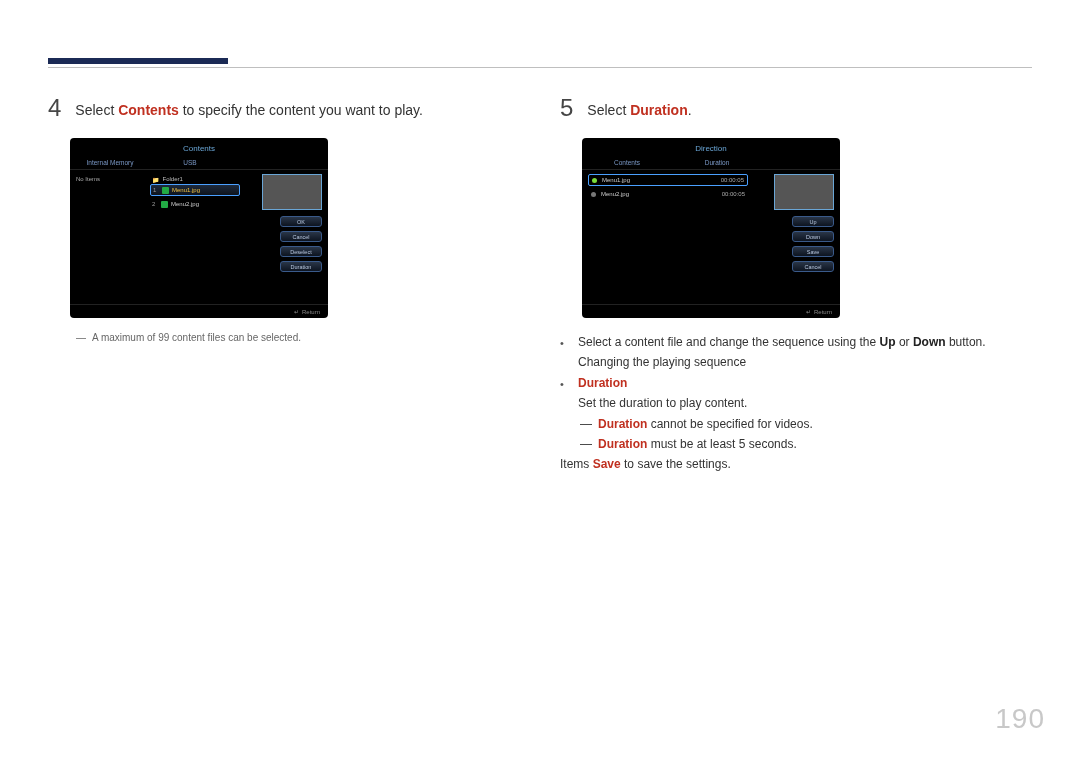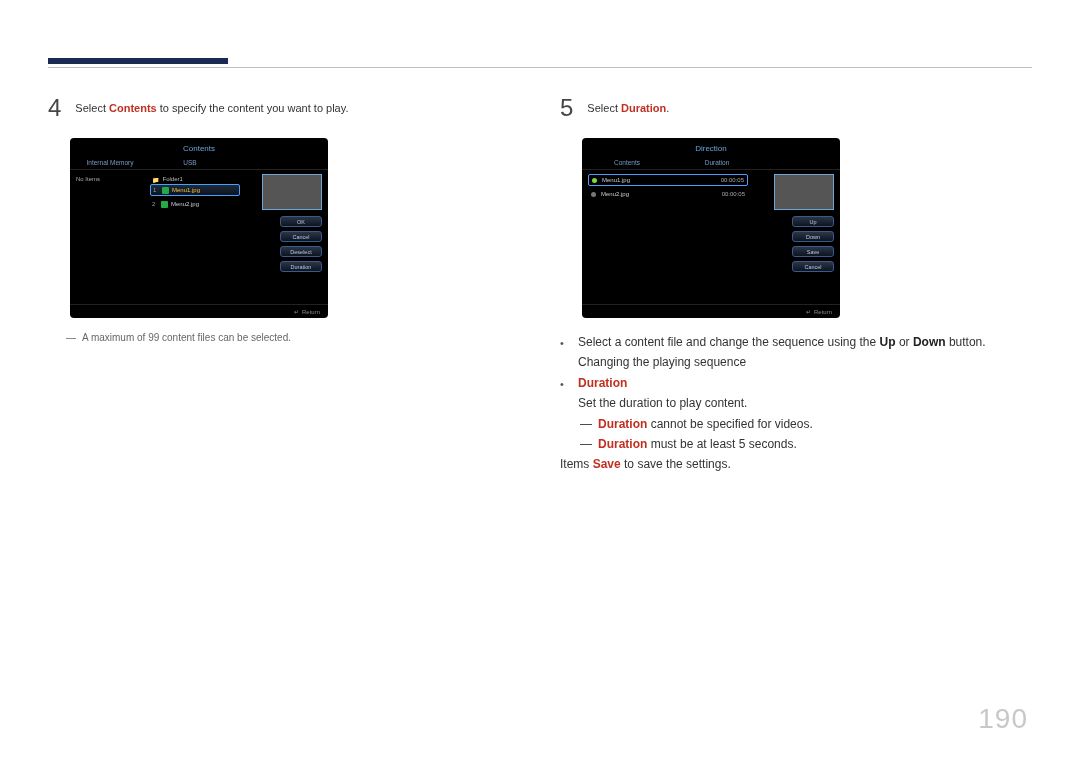--- a/index.html
+++ b/index.html
@@ -5,21 +5,21 @@
   * { box-sizing: border-box; margin: 0; padding: 0; }
   html, body { width: 1080px; height: 763px; background: #fff; font-family: Arial, Helvetica, sans-serif; color: #222; }
   .page { position: relative; width: 1080px; height: 763px; }
   .topbar-accent { position: absolute; left: 48px; top: 58px; width: 180px; height: 6px; background: #1b2a55; }
   .topbar-line { position: absolute; left: 48px; right: 48px; top: 67px; height: 1px; background: #bfbfbf; }
   .col { position: absolute; top: 96px; width: 480px; }
   .col.left { left: 48px; }
   .col.right { left: 560px; }
   .step-row { display: flex; gap: 14px; align-items: flex-start; margin-bottom: 18px; }
   .step-num { font-size: 24px; font-weight: 400; color: #464646; line-height: 1; }
-  .step-text { font-size: 11px; color: #333; padding-top: 6px; }
+  .step-text { font-size: 14px; color: #333; padding-top: 6px; }
   .kw { color: #c03020; font-weight: bold; }
   .bold { font-weight: bold; color: #222; }
 
   
   .screen { position: relative; width: 258px; height: 180px; background: #000; border-radius: 4px; margin-left: 22px; margin-bottom: 14px; overflow: hidden; font-size: 6.5px; color: #cfcfcf; }
   .screen-title { text-align: center; color: #6aa6d6; font-size: 8px; padding-top: 6px; height: 18px; }
   .screen-tabs { display: flex; height: 14px; border-bottom: 1px solid #222; }
   .screen-tab { flex: 0 0 80px; text-align: center; color: #7a98c6; font-size: 6.5px; line-height: 14px; }
   .screen-tab.centered { flex: 0 0 90px; }
   .screen-body { position: relative; height: 130px; }
@@ -41,29 +41,29 @@
   
   .dir-list { position: absolute; left: 6px; top: 4px; width: 160px; }
   .dir-row { display: flex; align-items: center; height: 12px; gap: 5px; font-size: 6px; color: #ccc; padding: 0 3px; margin-bottom: 2px; }
   .dir-row.hl { border: 1.5px solid #4aa0ff; border-radius: 2px; }
   .dir-row .dot { width: 5px; height: 5px; border-radius: 50%; background: #7bdc3a; }
   .dir-row .dot.grey { background: #777; }
   .dir-row .name { flex: 1; }
   .dir-row .dur { color: #aaa; }
 
   
-  .note-line { font-size: 10px; color: #666; margin-left: 18px; }
+  .note-line { font-size: 10px; color: #666; margin-left: 28px; }
   .note-line .dash { margin-right: 6px; }
   .explain { font-size: 12px; color: #333; margin-left: 0; line-height: 1.7; }
   .explain .row { display: flex; gap: 10px; }
   .explain .bullet { font-size: 11px; color: #555; width: 8px; padding-top: 2px; }
   .explain .sub { margin-left: 2px; }
   .explain .dash { margin-right: 6px; }
 
-  .page-num { position: absolute; right: 52px; bottom: 28px; font-size: 28px; color: #c8c8c8; font-weight: 300; letter-spacing: 1px; }
+  .page-num { position: absolute; right: 35px; bottom: 28px; font-size: 28px; color: #c8c8c8; font-weight: 300; letter-spacing: 1px; }
 </style>
 </head>
 <body>
 
 <div class="page">
   <div class="topbar-accent"></div>
   <div class="topbar-line"></div>
 
   <div class="col left">
     <div class="step-row">

